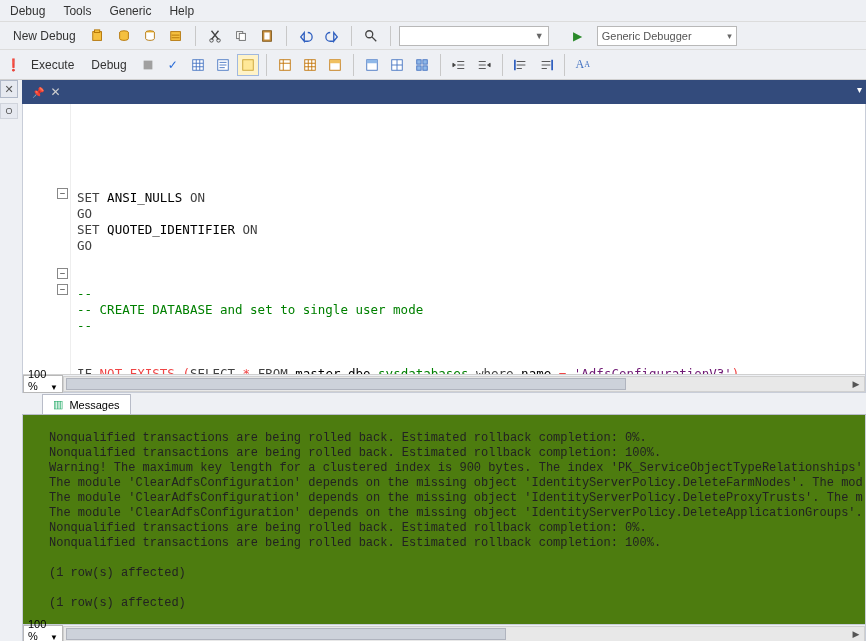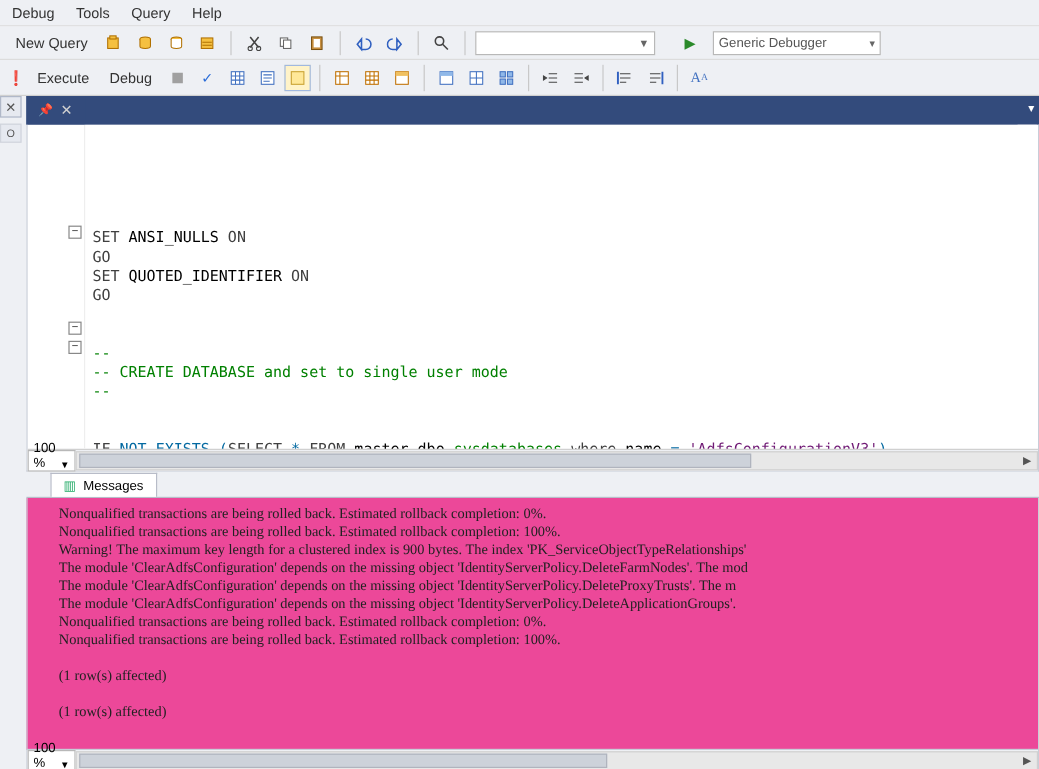--- a/index.html
+++ b/index.html
@@ -147,21 +147,21 @@
     }
     .fold {
       position: absolute; left: 34px;
       width: 11px; height: 11px;
       border: 1px solid #888;
       background: #fff;
       display: flex; align-items: center; justify-content: center;
       font-size: 9px; color: #444; line-height: 9px;
     }
     .kw-blue { color: #404040; }
-    .kw-gray { color: #0369a1; }
+    .kw-gray { color: #ef4444; }
     .kw-green { color: #008000; }
     .kw-red { color: #701a75; }
     
     .zoomrow {
       display: flex;
       align-items: center;
       height: 18px;
       background: #eef0f4;
       border-top: 1px solid #d0d0d0;
     }
@@ -204,25 +204,25 @@
       border-bottom: none;
       background: #fff;
       padding: 3px 10px;
       display: flex; gap: 6px; align-items: center;
       font-size: 11px;
       margin-left: 20px;
     }
     .msg-tab .ico { color: #2a6; }
     .messages {
       margin-left: 22px;
-      background: #ec4899;
-      font-family: Liberation Serif, serif;
+      background: #4d7c0f;
+      font-family: Liberation Mono, monospace;
       font-size: 12px;
       line-height: 15px;
-      padding: 6px 8px 6px 26px;
+      padding: 16px 8px 6px 26px;
       height: 210px;
       color: #222;
       white-space: pre;
       overflow: hidden;
       border: 1px solid #c8cdd8;
       border-top: none;
     }
     .right-pin {
       position: absolute;
       right: 2px; top: 104px;
@@ -233,26 +233,26 @@
       font-size: 10px; color: #445;
       cursor: pointer;
     }
   </style>
 </head>
 <body>
 
 <div class="menubar">
   <span>Debug</span>
   <span>Tools</span>
-  <span>Query</span>
+  <span>Generic</span>
   <span>Help</span>
 </div>
 
 <div class="toolbar">
-  <span class="tbtn-text">New Query</span>
+  <span class="tbtn-text">New Debug</span>
   <span class="tbtn">
       <svg class="isq" viewBox="0 0 16 16">
         <rect x="2" y="3" width="10" height="10" fill="#f5c040" stroke="#b07000"></rect>
         <rect x="4" y="1" width="6" height="3" fill="#f5c040" stroke="#b07000"></rect>
       </svg>
     </span>
   <span class="tbtn">
       <svg class="isq" viewBox="0 0 16 16">
         <ellipse cx="8" cy="4" rx="5" ry="2" fill="#f5c040" stroke="#b07000"></ellipse>
         <path d="M3 4v7c0 1 2 2 5 2s5-1 5-2V4" fill="#f5c040" stroke="#b07000"></path>

